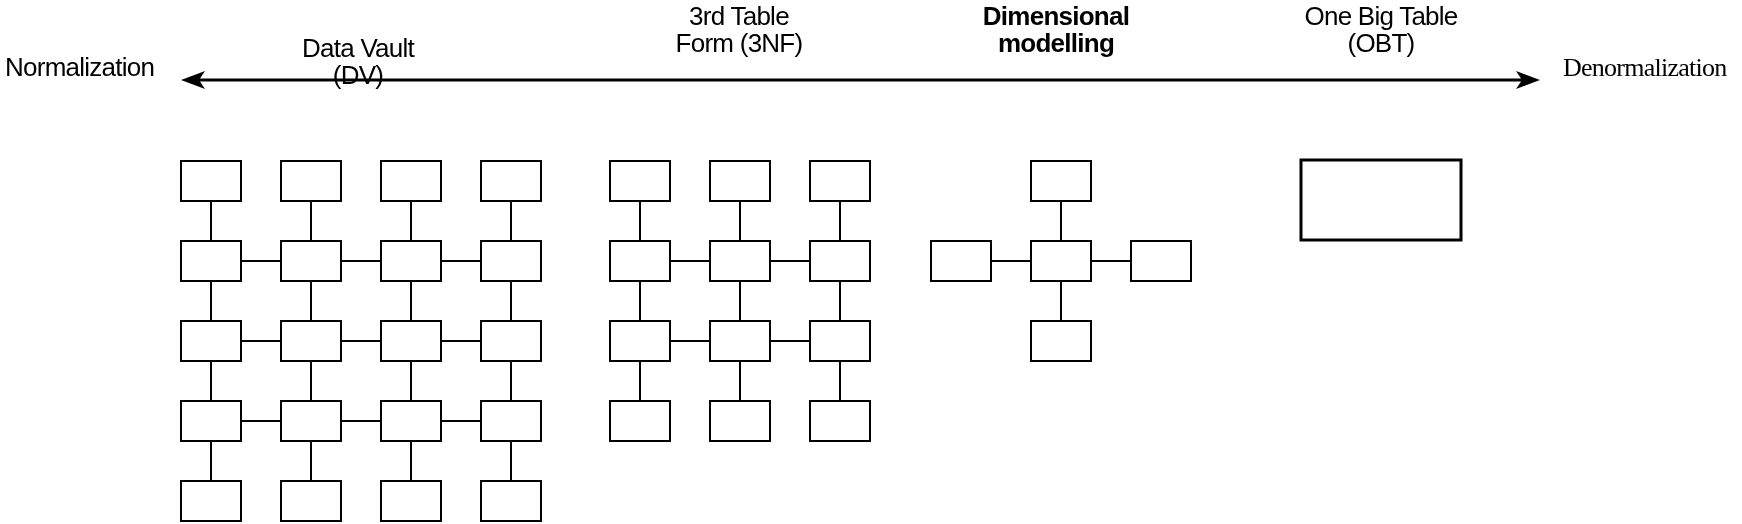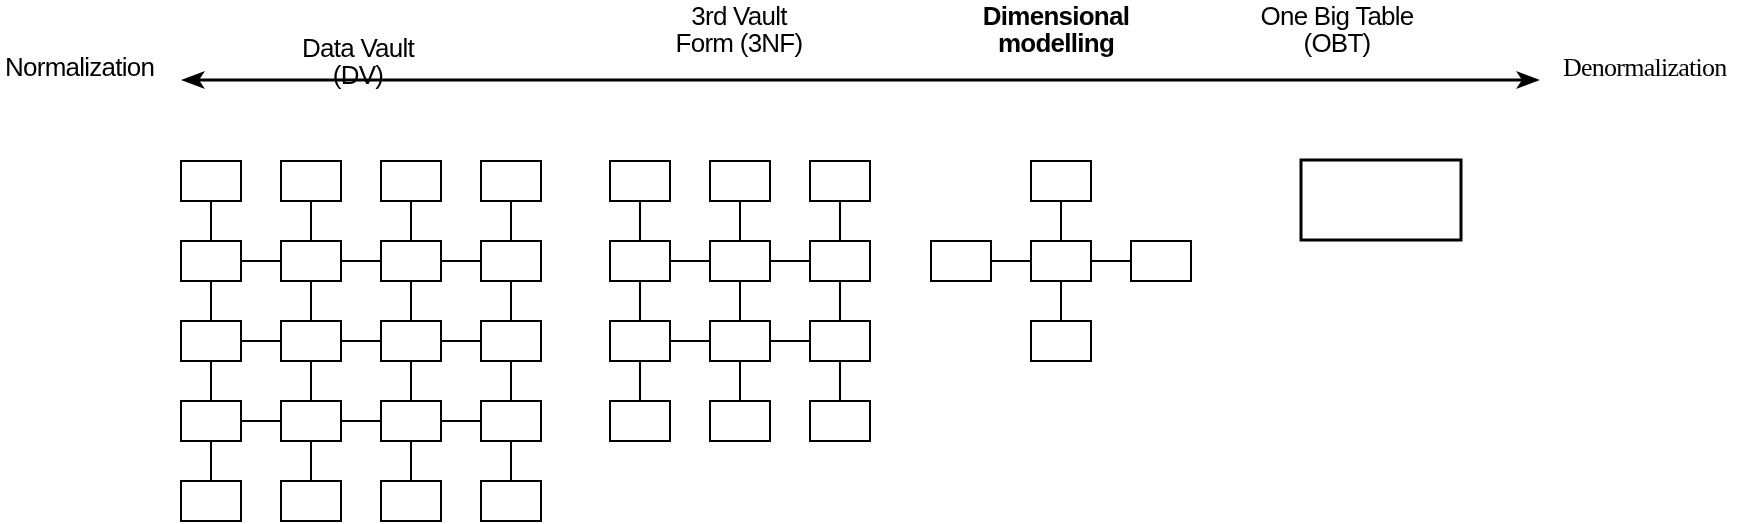--- a/index.html
+++ b/index.html
@@ -141,27 +141,27 @@
   <div class="axis-label axis-left">Normalization</div>
 
   <div class="axis-label axis-right">Denormalization</div>
 
   <div class="approach-label" style="left: 358px; margin-top: 32px;">
     <span class="line">Data Vault</span>
     <span class="line">(DV)</span>
   </div>
 
   <div class="approach-label" style="left: 739px;">
-    <span class="line">3rd Vault</span>
+    <span class="line">3rd Table</span>
     <span class="line">Form (3NF)</span>
   </div>
 
   <div class="approach-label" style="left: 1056px; font-weight: bold;">
     <span class="line">Dimensional</span>
     <span class="line">modelling</span>
   </div>
 
-  <div class="approach-label" style="left: 1337px;">
+  <div class="approach-label" style="left: 1381px;">
     <span class="line">One Big Table</span>
     <span class="line">(OBT)</span>
   </div>
 
 </div>
 
 </body></html>

